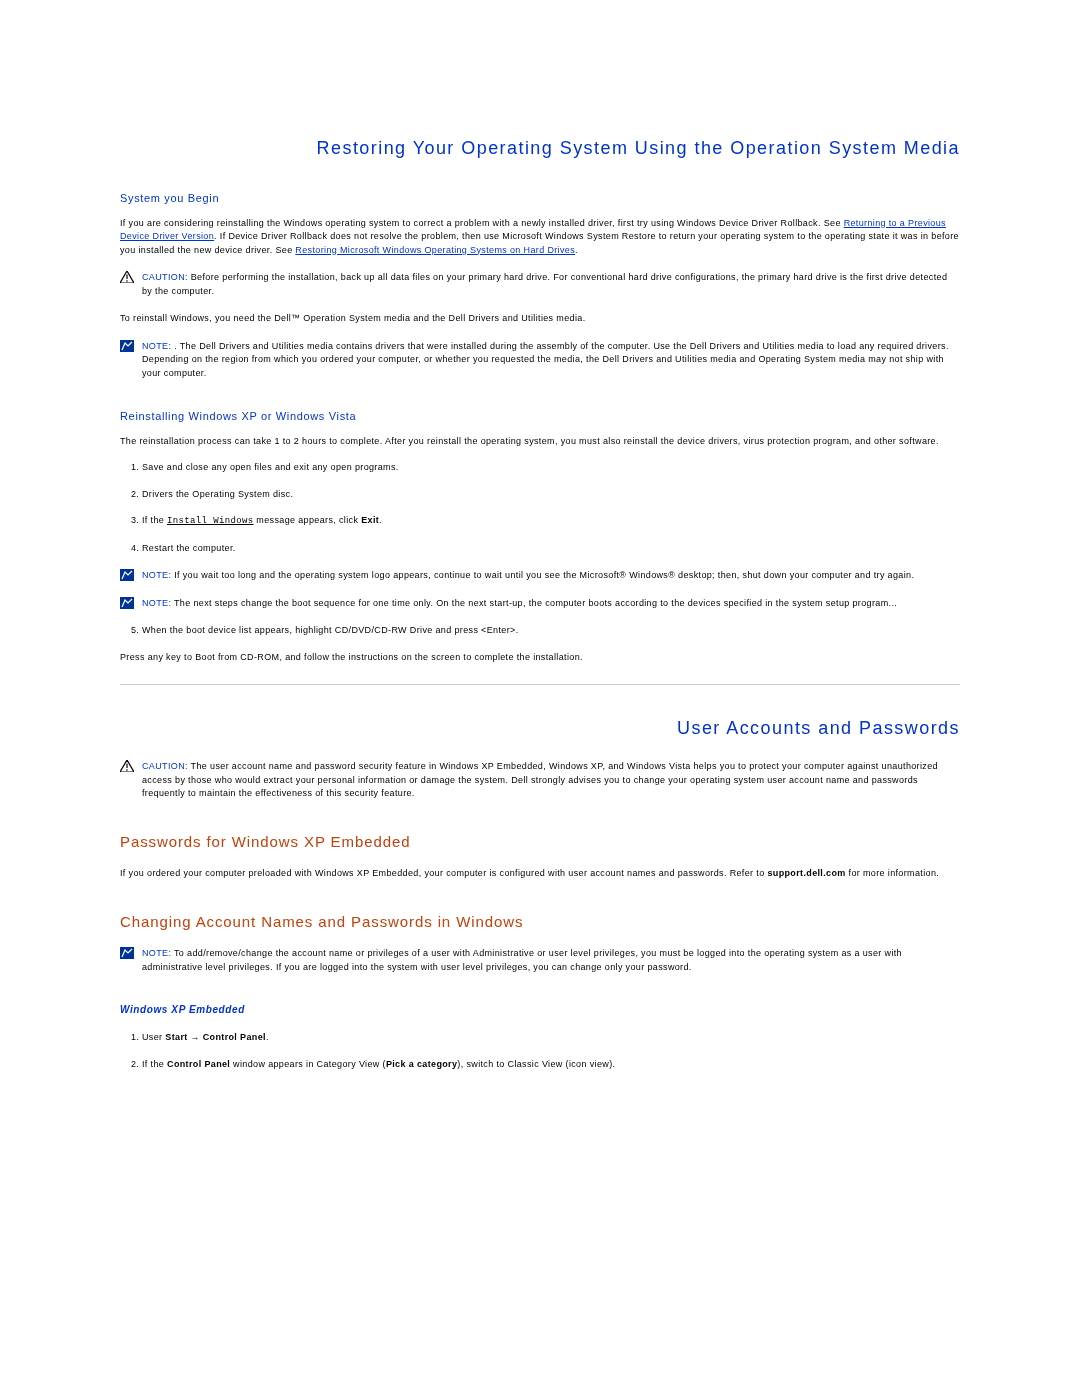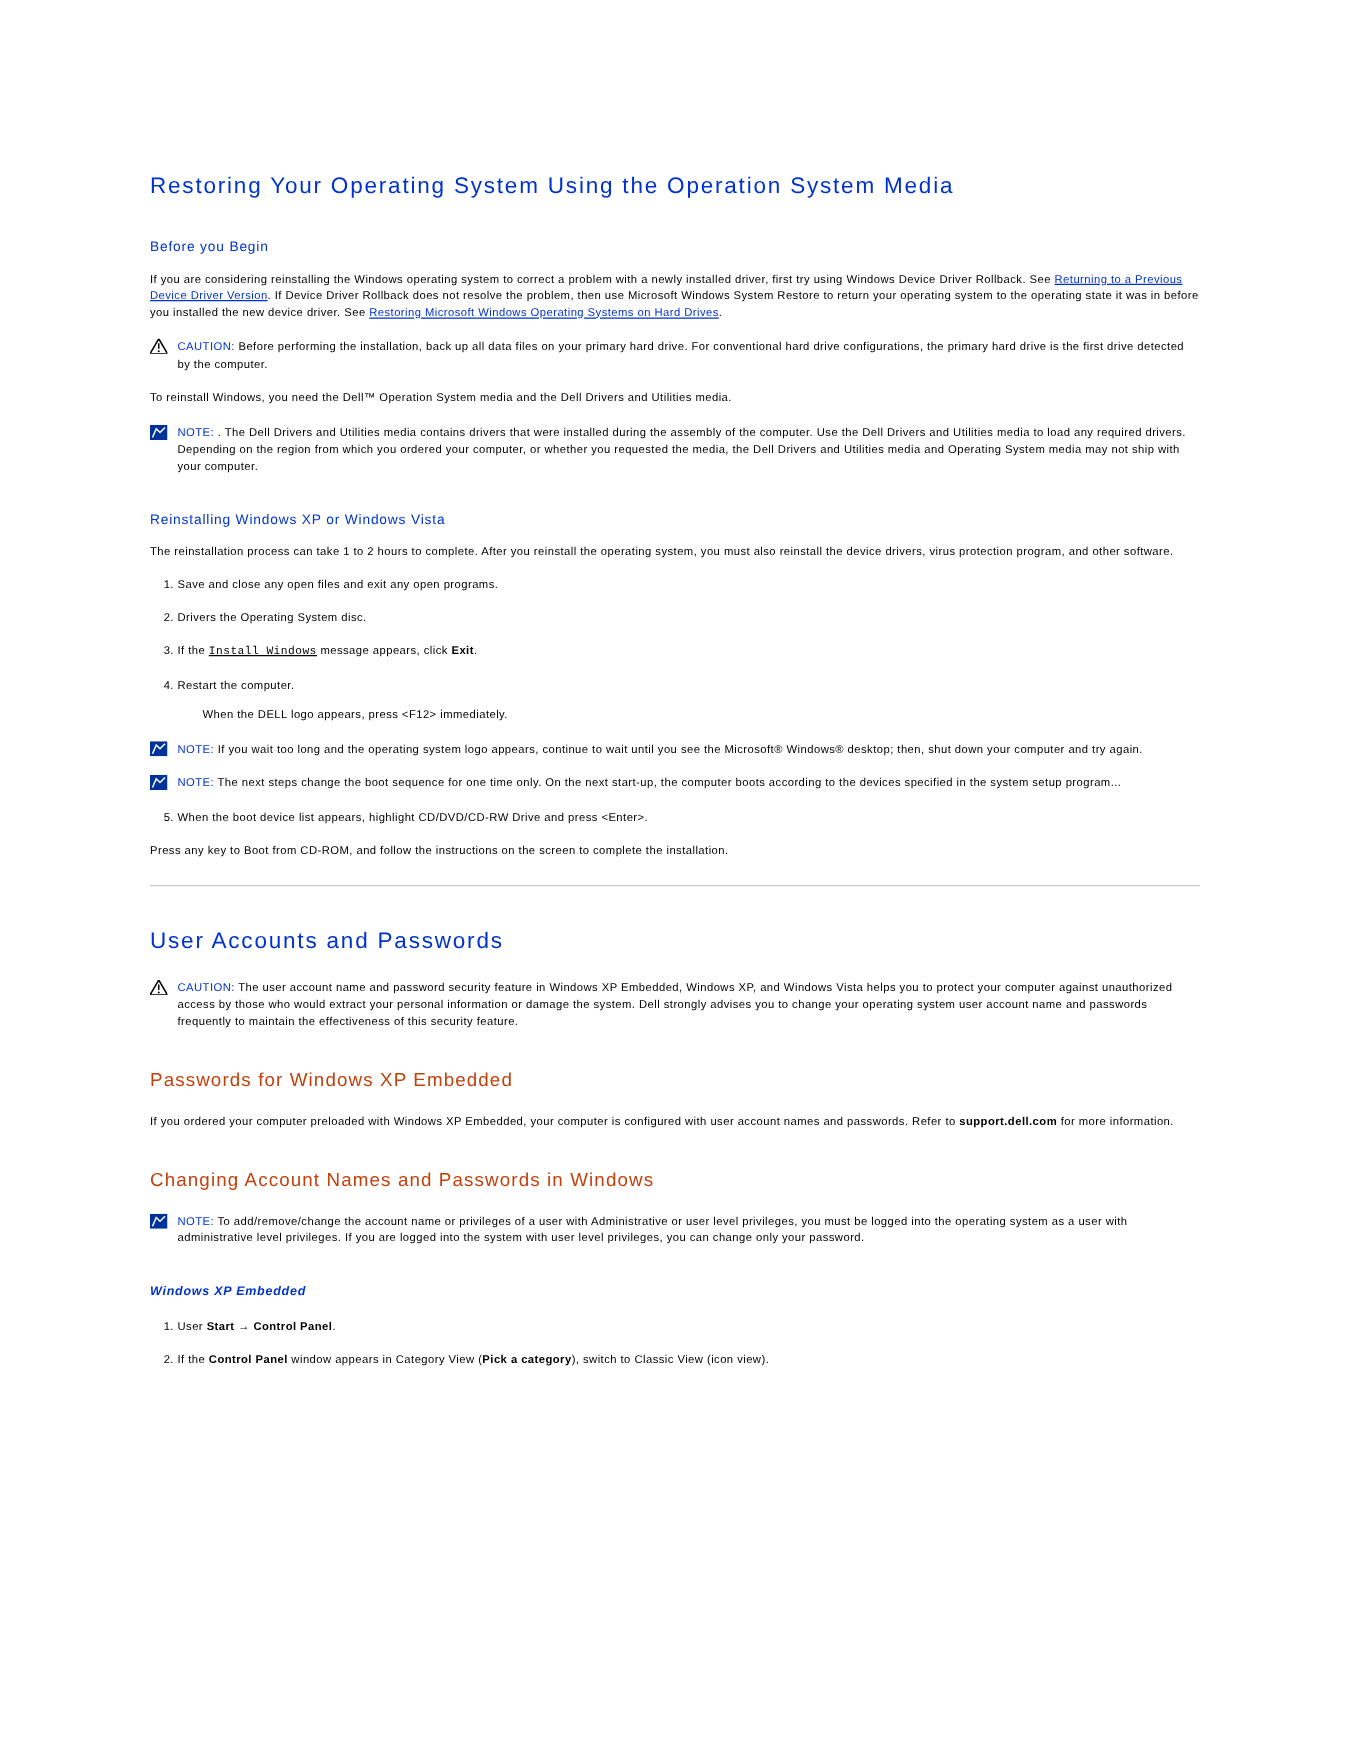--- a/index.html
+++ b/index.html
@@ -11,20 +11,21 @@
     line-height: 1.5;
     letter-spacing: 0.04em;
     background: #fff;
   }
   h2 {
     color: #0033cc;
     font-size: 18px;
     font-weight: 400;
     margin: 25px 0 18px 0;
     letter-spacing: 0.08em;
+    text-align: right;
   }
   h3 {
     color: #c2410c;
     font-size: 15px;
     font-weight: 400;
     margin: 30px 0 14px 0;
     letter-spacing: 0.06em;
   }
   h4 {
     color: #0033cc;
@@ -81,21 +82,21 @@
     margin: 20px 0 30px 0;
   }
   .indent { margin-left: 20px; margin-top:10px; }
   .bold { font-weight: bold; }
 </style>
 </head>
 <body>
 
 <h2>Restoring Your Operating System Using the Operation System Media</h2>
 
-<h4>Before you Begin</h4>
+<h4>System you Begin</h4>
 
 <p>
   <span>If you are considering reinstalling the Windows operating system to correct a problem with a newly installed driver, first try using Windows Device Driver Rollback. See </span><a href="#">Returning to a Previous Device Driver Version</a><span>. If Device Driver Rollback does not resolve the problem, then use Microsoft Windows System Restore to return your operating system to the operating state it was in before you installed the new device driver. See </span><a href="#">Restoring Microsoft Windows Operating Systems on Hard Drives</a><span>.</span>
 </p>
 
 <div class="callout">
   <span class="ico ico-caution">
     <svg width="14" height="12" viewBox="0 0 14 12">
         <polygon points="7,0 14,12 0,12" fill="none" stroke="#000" stroke-width="1.2"></polygon>
         <line x1="7" y1="3.5" x2="7" y2="8" stroke="#000" stroke-width="1.2"></line>
@@ -126,21 +127,20 @@
 <ol>
   <li>Save and close any open files and exit any open programs.</li>
   <li>
     <span>Drivers the </span><span class="italic">Operating System</span><span> disc.</span>
   </li>
   <li>
     <span>If the </span><span class="code">Install Windows</span><span> message appears, click </span><span class="bold">Exit</span><span>.</span>
   </li>
   <li>
     <span>Restart the computer.</span>
-    <div class="indent">When the DELL logo appears, press &lt;F12&gt; immediately.</div>
   </li>
 </ol>
 
 <div class="callout">
   <span class="ico ico-note">
     <svg width="14" height="12" viewBox="0 0 14 12">
         <rect x="0" y="0" width="14" height="12" fill="#003399"></rect>
         <polyline points="2,10 5,3 8,6 12,2" fill="none" stroke="#fff" stroke-width="1.2"></polyline>
       </svg>
   </span>

